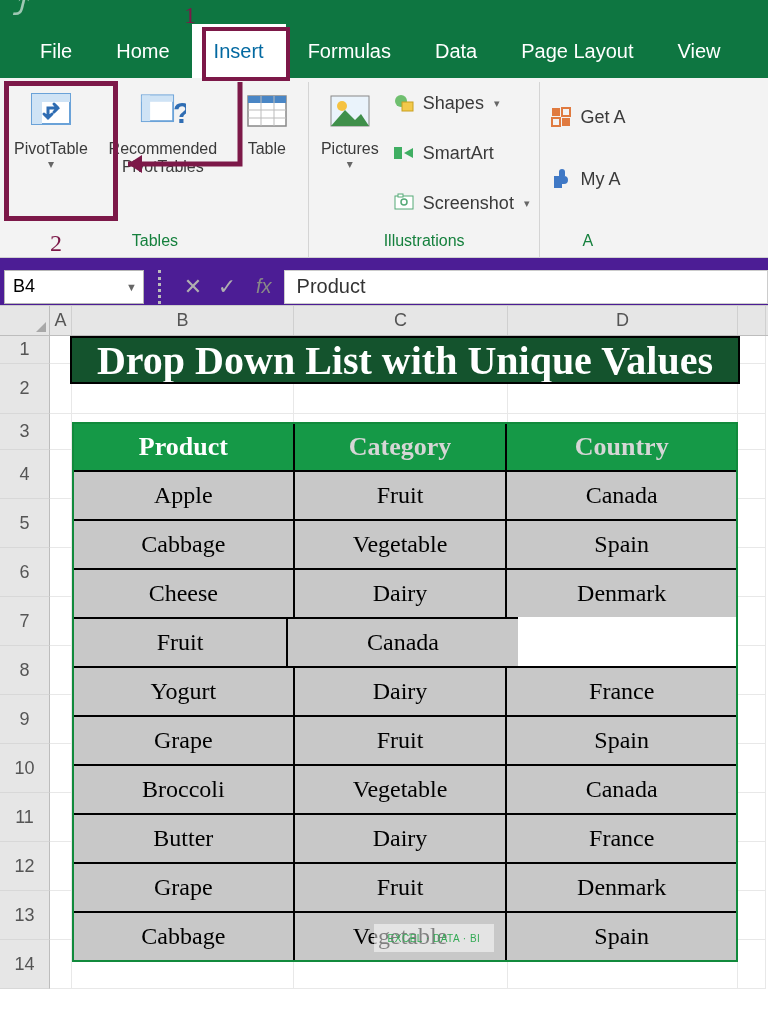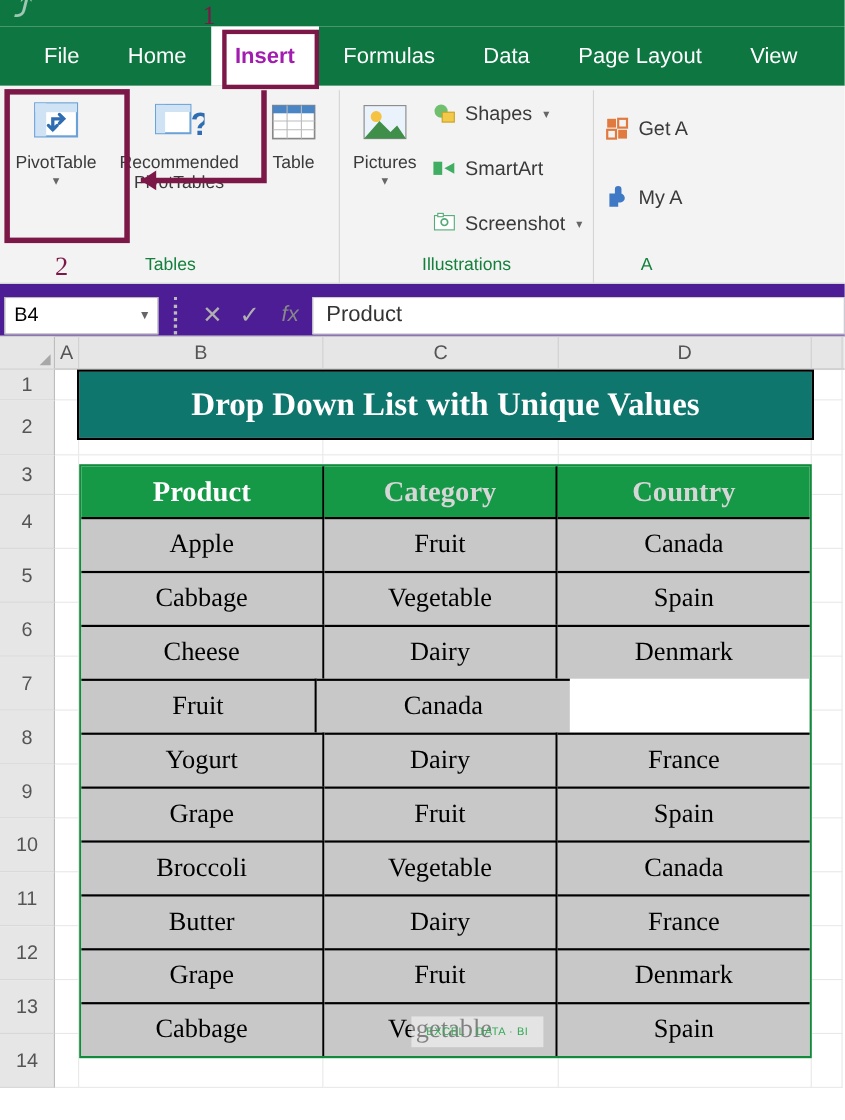--- a/index.html
+++ b/index.html
@@ -5,21 +5,21 @@
 * { box-sizing: border-box; margin: 0; padding: 0; font-family: "Segoe UI", Arial, sans-serif; }
 body { background: #fff; width: 768px; height: 1018px; overflow: hidden; position: relative; }
 
 
 .titlebar { height: 24px; background: #0e7641; color: #fff; font-size: 28px; padding-left: 12px; line-height: 12px; font-style: italic; font-weight: bold;}
 .titlebar span { opacity: 0.6; }
 
 
 .tabs { background: #0e7641; height: 54px; display: flex; align-items: stretch; padding-left: 18px; gap: 0; }
 .tab { color: #fff; font-size: 20px; display: flex; align-items: center; padding: 0 22px; cursor: pointer; position: relative; }
-.tab.active { color: #a21caf; background: #fff; font-weight: 700; }
+.tab.active { color: #0369a1; background: #fff; font-weight: 400; }
 .highlight-tab { position: absolute; border: 4px solid #7c1848; pointer-events: none; }
 
 
 .ribbon { height: 180px; background: #f3f3f3; border-bottom: 1px solid #d0d0d0; display: flex; padding: 4px 2px 0 2px; position: relative; }
 .rgroup { display: flex; flex-direction: column; align-items: center; border-right: 1px solid #d4d4d4; padding: 0 6px 2px 6px; }
 .rgroup-label { font-size: 16px; color: #15803d; text-align: center; height: 28px; display:flex; align-items:center; }
 .rgroup-buttons { display: flex; flex: 1; align-items: flex-start; gap: 4px; padding-top: 4px;}
 .bigbtn { display: flex; flex-direction: column; align-items: center; justify-content: flex-start; width: auto; min-width: 70px; padding: 2px 6px; cursor: pointer; font-size: 16px; color: #3a3a3a; text-align:center; line-height:1.15;}
 .bigbtn .ico { width: 46px; height: 46px; margin-bottom: 6px; display:flex; align-items:center; justify-content:center;}
 .bigbtn .caret { font-size: 12px; color: #666; }
@@ -53,21 +53,21 @@
 .rh { width:50px; background:#e6e6e6; border-right:1px solid #bdbdbd; border-bottom:1px solid #d8d8d8; text-align:center; font-size:18px; color:#555; display:flex;align-items:center;justify-content:center;}
 .cell { border-right:1px solid #e8e8e8; border-bottom:1px solid #e8e8e8; display:flex; align-items:center; justify-content:center; font-size:22px;}
 .cA{width:22px;} .cB{width:222px;} .cC{width:214px;} .cD{width:230px;} .cE{width:28px;}
 
 .row.r1 .rh, .row.r1 .cell{height:28px;}
 .row.r3 .rh, .row.r3 .cell{height:36px;}
 .row.std .rh, .row.std .cell{height:49px;}
 .row.r2 .rh, .row.r2 .cell{height:50px;}
 
 
-.banner { position:absolute; left:72px; top:32px; width:666px; height:60px; background:#0f766e; color:#fff; font-family:"Times New Roman",serif; font-weight:bold; font-size:30px; display:flex;align-items:center;justify-content:center; outline: 2px solid #000;}
+.banner { position:absolute; left:72px; top:32px; width:666px; height:44px; background:#14532d; color:#fff; font-family:"Times New Roman",serif; font-weight:bold; font-size:40px; display:flex;align-items:center;justify-content:center; outline: 2px solid #000;}
 
 
 .dtable { position:absolute; left:72px; top:116px; width:666px; border:2px solid #118a3c; background:#fff;}
 .dh { display:flex; height:46px;}
 .dh > div { background:#159947; color:#fff; font-family:"Times New Roman",serif; font-weight:bold; font-size:26px; display:flex;align-items:center;justify-content:center; border-right:2px solid #000;}
 .dh > div:last-child{border-right:none;}
 .dh .selhdr { color:#d6d6d6;}
 .dr { display:flex; height:49px; }
 .dr > div { background:#c8c8c8; color:#000; font-family:"Times New Roman",serif; font-size:24px; display:flex;align-items:center;justify-content:center; border-right:2px solid #000; border-top:2px solid #000;}
 .dr > div:last-child{border-right:none;}

